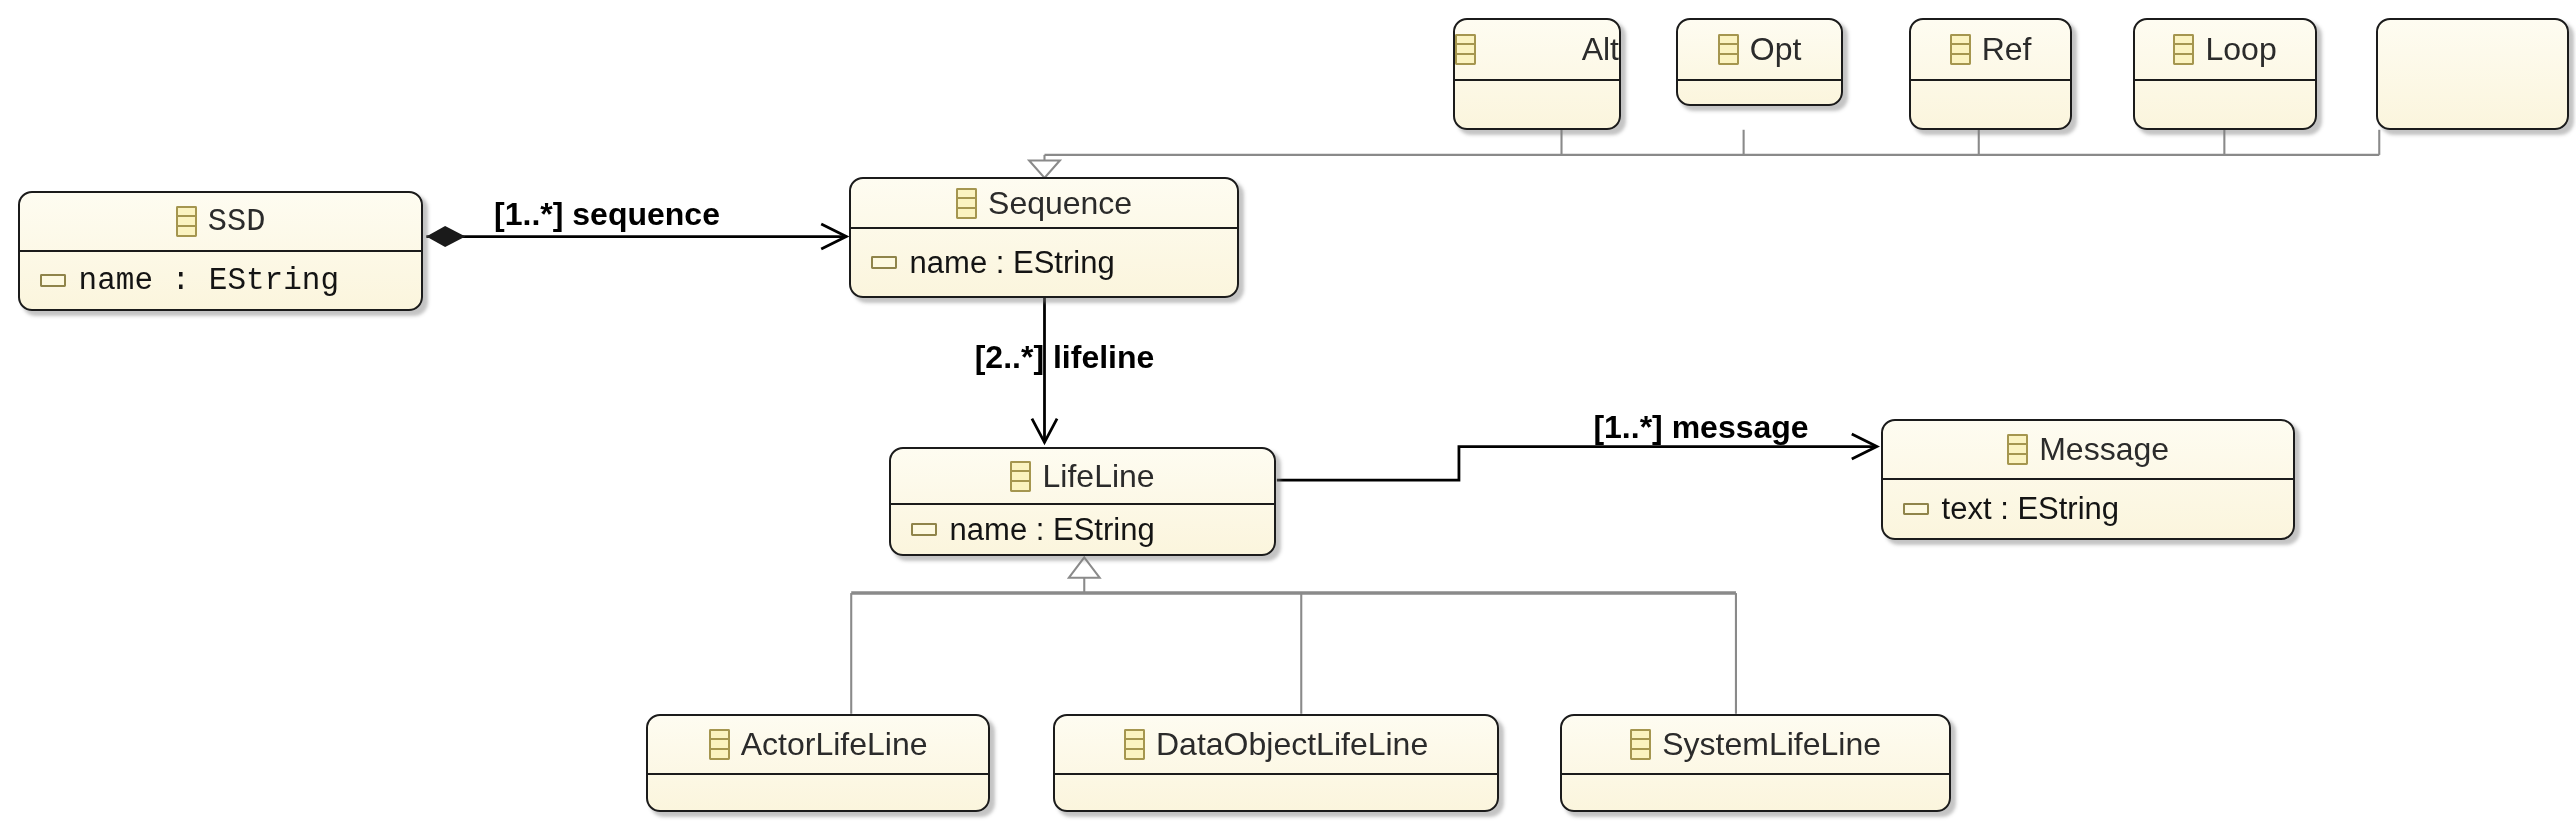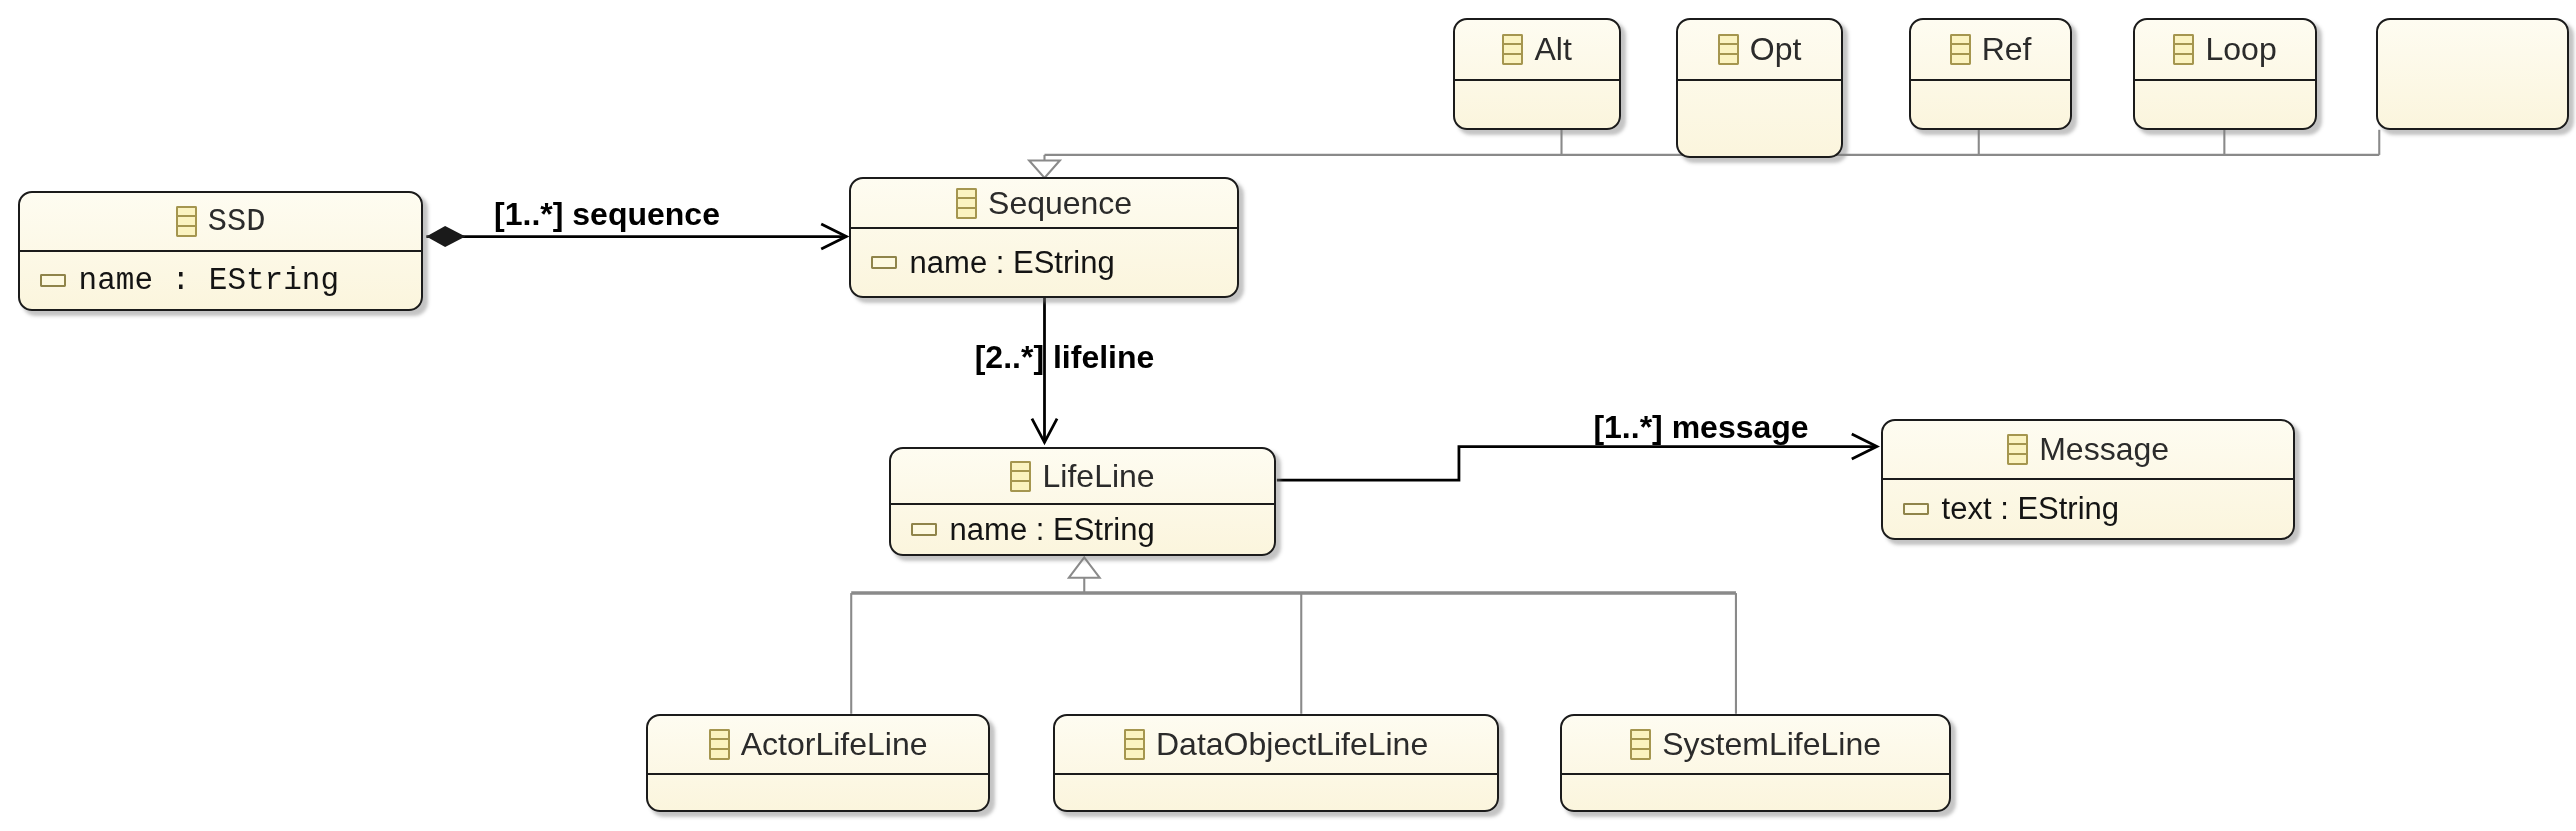--- a/index.html
+++ b/index.html
@@ -144,28 +144,28 @@
     </div>
     <div class="body">
       <div class="attr">
         <span class="eattr-icon"></span>
         <span>text : EString</span>
       </div>
     </div>
   </div>
 
   <div class="cls" style="left:1453px;top:17.5px;width:168px;height:112px;">
-    <div class="title" style="height:61px;">
+    <div class="title" style="height:61px;justify-content:space-between;">
       <span class="eclass-icon"></span>
       <span>Alt</span>
     </div>
     <div class="body"></div>
   </div>
 
-  <div class="cls" style="left:1676px;top:17.5px;width:167px;height:140px;">
+  <div class="cls" style="left:1676px;top:17.5px;width:167px;height:88px;">
     <div class="title" style="height:61px;">
       <span class="eclass-icon"></span>
       <span>Opt</span>
     </div>
     <div class="body"></div>
   </div>
 
   <div class="cls" style="left:1909px;top:17.5px;width:163px;height:112px;">
     <div class="title" style="height:61px;">
       <span class="eclass-icon"></span>

